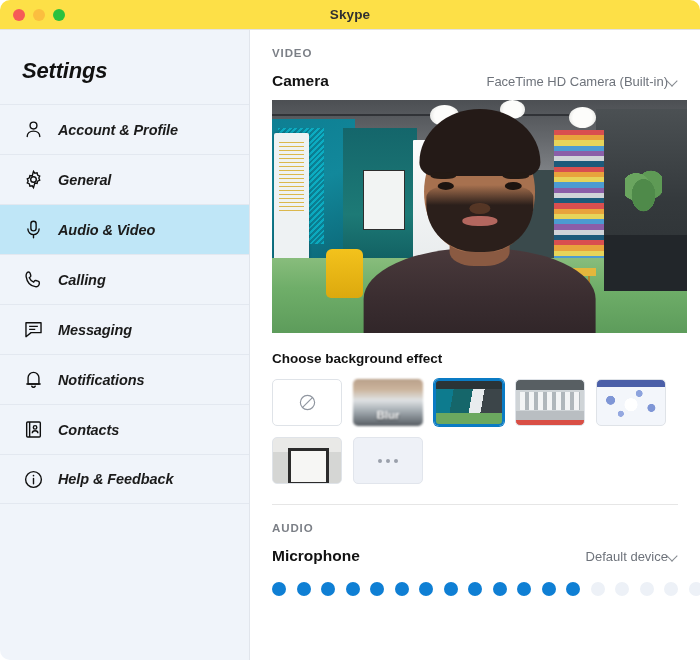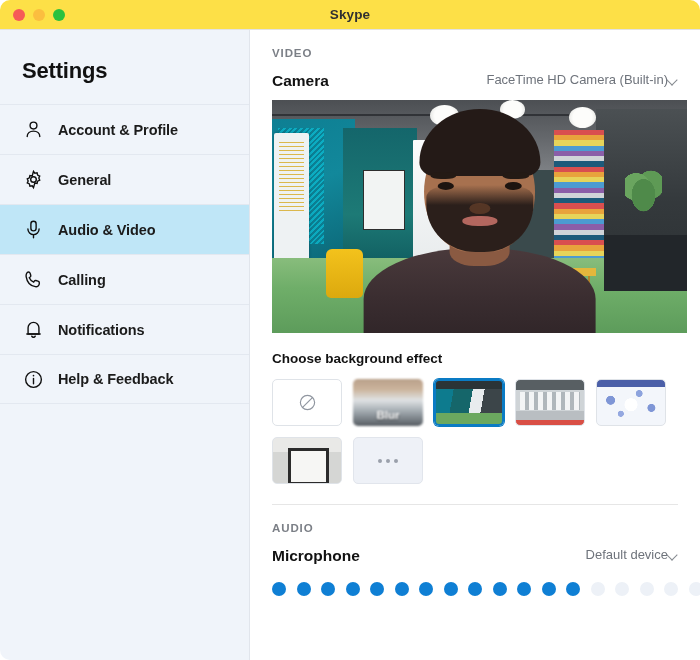--- a/index.html
+++ b/index.html
@@ -42,21 +42,21 @@
     pointer-events: none;
   }
   
   .body { flex: 1; display: flex; min-height: 0; }
 
   
   .sidebar {
     width: 250px; flex: 0 0 250px;
     background: #f0f4fa;
     border-right: 1px solid #e1e5ec;
-    display: flex; flex-direction: column;
+    display: flex; flex-direction: column; font-style: italic;
   }
   .settings-title {
     font-size: 22px; font-weight: 700; color: #111;
     padding: 28px 0 20px 22px;
     letter-spacing: -.2px;
   }
   .nav-item {
     display: flex; align-items: center;
     gap: 14px;
     height: 50px;
@@ -78,21 +78,21 @@
     padding: 0 22px;
     overflow: hidden;
     position: relative;
   }
   .section-label {
     font-size: 11.5px; font-weight: 700; color: #7b7f86;
     letter-spacing: .9px;
     padding-top: 17px;
   }
   .row-head {
-    display: flex; align-items: flex-start; justify-content: space-between;
+    display: flex; align-items: center; justify-content: space-between;
     margin-top: 13px;
   }
   .row-head .name { font-size: 15.5px; font-weight: 700; color: #121212; }
   .select {
     display: flex; align-items: center; 
     font-size: 13px; color: #6e737b; cursor: pointer;
   }
   .chev { display: inline-block; width: 10px; height: 10px; position: relative; }
   .chev::before {
     content: ""; position: absolute; left: 0; top: 1px;
@@ -405,32 +405,52 @@
 
       <div class="nav-item">
         <span class="nav-icon">
           <svg viewBox="0 0 24 24" fill="none" stroke="#101010" stroke-width="1.6" stroke-linecap="round">
             <path d="M6.2 3.4c1.2 0 1.7.5 2 1.6l.7 2.4c.2.8 0 1.3-.7 1.8l-1 .7c1 2.4 2.6 4 5 5l.7-1c.5-.7 1-.9 1.8-.7l2.4.7c1.1.3 1.6.8 1.6 2 0 3-2.2 4.7-4.6 4.3C8.6 19.3 4.7 15.4 3.6 8.6 3.2 6.2 4.4 3.4 6.2 3.4z"></path>
           </svg>
         </span>
         <span class="nav-label">Calling</span>
       </div>
 
+      <div class="nav-item">
+        <span class="nav-icon">
+          <svg viewBox="0 0 24 24" fill="none" stroke="#101010" stroke-width="1.6" stroke-linejoin="round">
+            <path d="M3.4 4.2h17.2v11.4H9.2l-5.8 4.6z"></path>
+            <path d="M7 8.4h10M7 11.8h7"></path>
+          </svg>
+        </span>
+        <span class="nav-label">Messaging</span>
+      </div>
 
       <div class="nav-item">
         <span class="nav-icon">
           <svg viewBox="0 0 24 24" fill="none" stroke="#101010" stroke-width="1.6" stroke-linecap="round">
             <path d="M5.8 17.2V10a6.2 6.2 0 0 1 12.4 0v7.2z"></path>
             <path d="M4.4 17.2h15.2"></path>
               <path d="M10 19.6a2.2 2.2 0 0 0 4 0"></path>
           </svg>
         </span>
         <span class="nav-label">Notifications</span>
       </div>
 
+      <div class="nav-item">
+        <span class="nav-icon">
+          <svg viewBox="0 0 24 24" fill="none" stroke="#101010" stroke-width="1.6">
+            <rect x="4.2" y="3.4" width="15.6" height="17.2" rx="1.2"></rect>
+            <path d="M7.6 3.4v17.2"></path>
+            <circle cx="13.8" cy="9.6" r="2"></circle>
+            <path d="M10.6 16.4c0-1.9 1.4-3 3.2-3s3.2 1.1 3.2 3"></path>
+          </svg>
+        </span>
+        <span class="nav-label">Contacts</span>
+      </div>
 
       <div class="nav-item">
         <span class="nav-icon">
           <svg viewBox="0 0 24 24" fill="none" stroke="#101010" stroke-width="1.6" stroke-linecap="round">
             <circle cx="12" cy="12" r="9"></circle>
               <path d="M12 10.8v6"></path>
               <circle cx="12" cy="7.6" r=".95" fill="#101010" stroke="none"></circle>
           </svg>
         </span>
         <span class="nav-label">Help &amp; Feedback</span>

